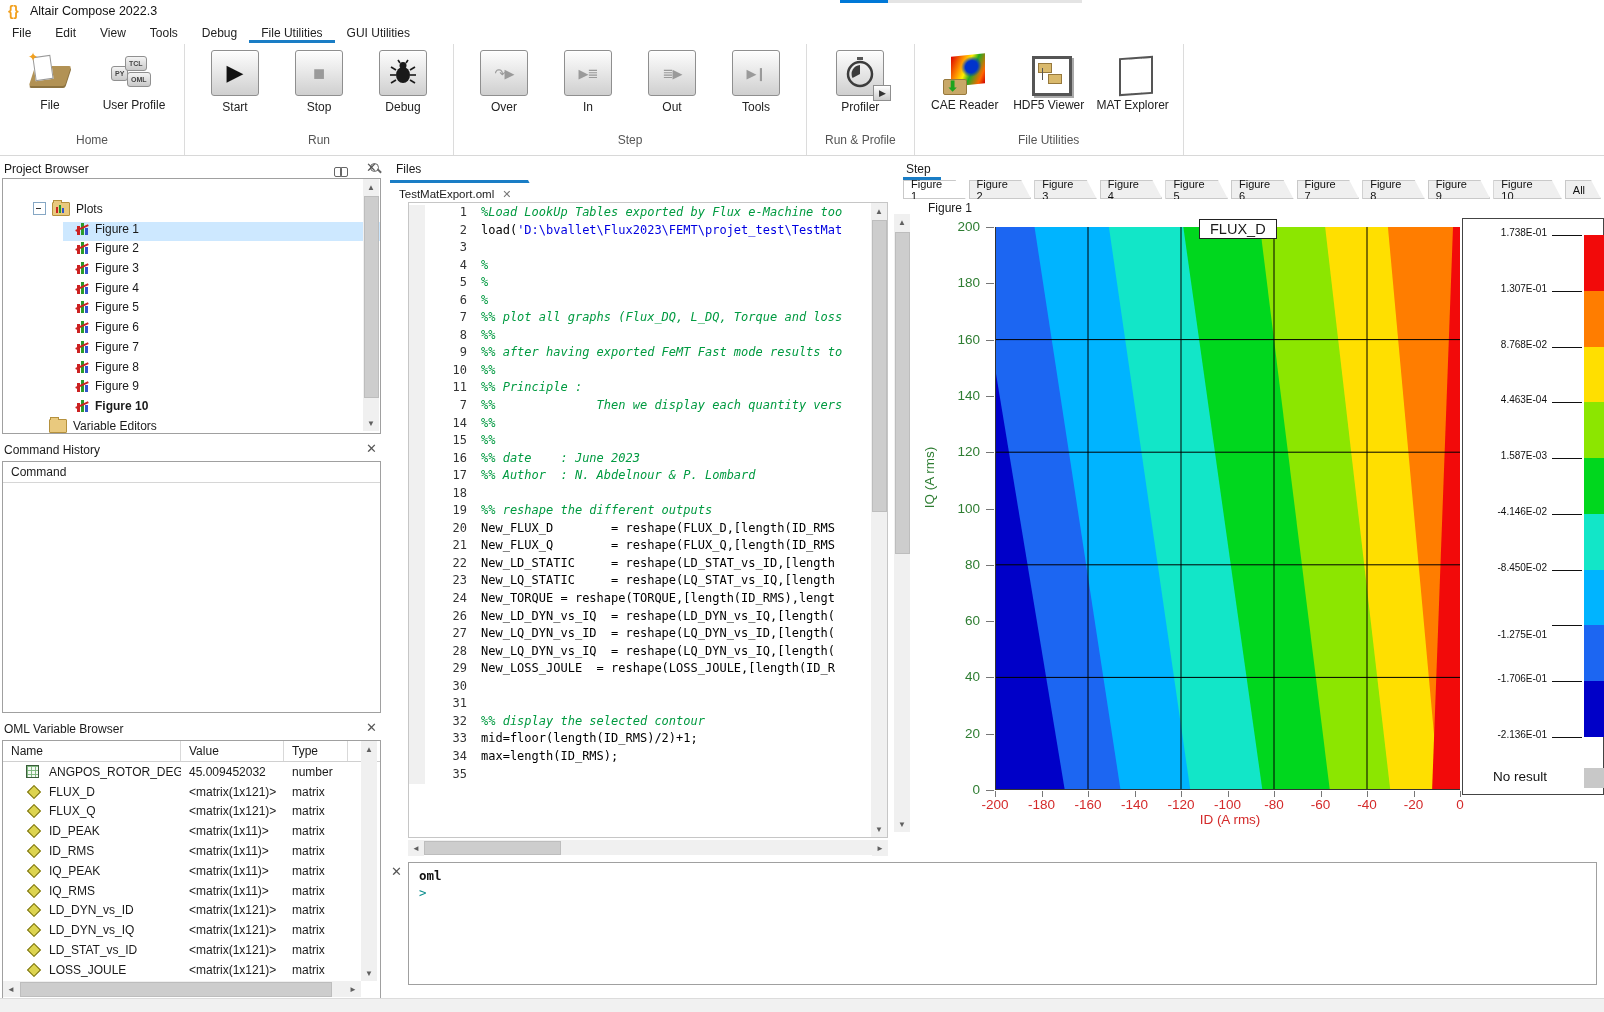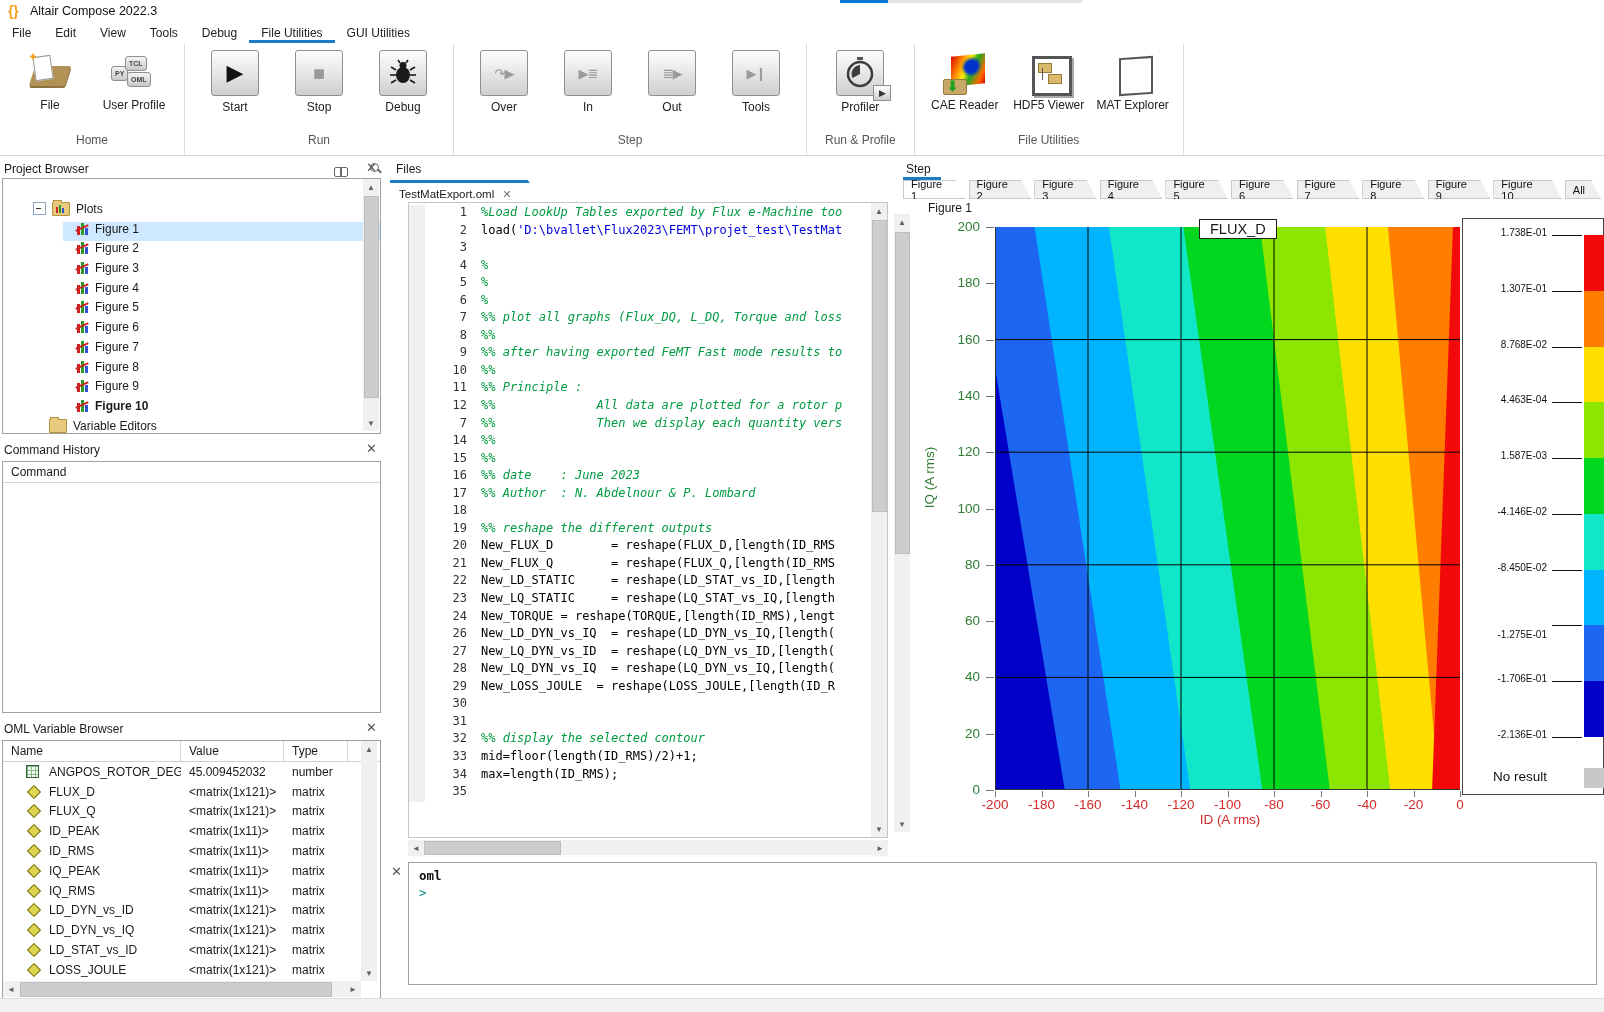--- a/index.html
+++ b/index.html
@@ -529,21 +529,20 @@
         <div class="code-line"><div class="margin"></div><div class="ln">2</div><span class="seg code">load(</span><span class="seg str">'D:\bvallet\Flux2023\FEMT\projet_test\TestMat</span></div>
         <div class="code-line"><div class="margin"></div><div class="ln">3</div></div>
         <div class="code-line"><div class="margin"></div><div class="ln">4</div><span class="seg cmt">%</span></div>
         <div class="code-line"><div class="margin"></div><div class="ln">5</div><span class="seg cmt">%</span></div>
         <div class="code-line"><div class="margin"></div><div class="ln">6</div><span class="seg cmt">%</span></div>
         <div class="code-line"><div class="margin"></div><div class="ln">7</div><span class="seg cmt">%% plot all graphs (Flux_DQ, L_DQ, Torque and loss</span></div>
         <div class="code-line"><div class="margin"></div><div class="ln">8</div><span class="seg cmt">%%</span></div>
         <div class="code-line"><div class="margin"></div><div class="ln">9</div><span class="seg cmt">%% after having exported FeMT Fast mode results to</span></div>
         <div class="code-line"><div class="margin"></div><div class="ln">10</div><span class="seg cmt">%%</span></div>
         <div class="code-line"><div class="margin"></div><div class="ln">11</div><span class="seg cmt">%% Principle :</span></div>
-        <div class="code-line"><div class="margin"></div><div class="ln">12</div><span class="seg cmt">%%              All data are plotted for a rotor p</span></div>
         <div class="code-line"><div class="margin"></div><div class="ln">7</div><span class="seg cmt">%%              Then we display each quantity vers</span></div>
         <div class="code-line"><div class="margin"></div><div class="ln">14</div><span class="seg cmt">%%</span></div>
         <div class="code-line"><div class="margin"></div><div class="ln">15</div><span class="seg cmt">%%</span></div>
         <div class="code-line"><div class="margin"></div><div class="ln">16</div><span class="seg cmt">%% date    : June 2023</span></div>
         <div class="code-line"><div class="margin"></div><div class="ln">17</div><span class="seg cmt">%% Author  : N. Abdelnour &amp; P. Lombard</span></div>
         <div class="code-line"><div class="margin"></div><div class="ln">18</div></div>
         <div class="code-line"><div class="margin"></div><div class="ln">19</div><span class="seg cmt">%% reshape the different outputs</span></div>
         <div class="code-line"><div class="margin"></div><div class="ln">20</div><span class="seg code">New_FLUX_D        = reshape(FLUX_D,[length(ID_RMS</span></div>
         <div class="code-line"><div class="margin"></div><div class="ln">21</div><span class="seg code">New_FLUX_Q        = reshape(FLUX_Q,[length(ID_RMS</span></div>
         <div class="code-line"><div class="margin"></div><div class="ln">22</div><span class="seg code">New_LD_STATIC     = reshape(LD_STAT_vs_ID,[length</span></div>

